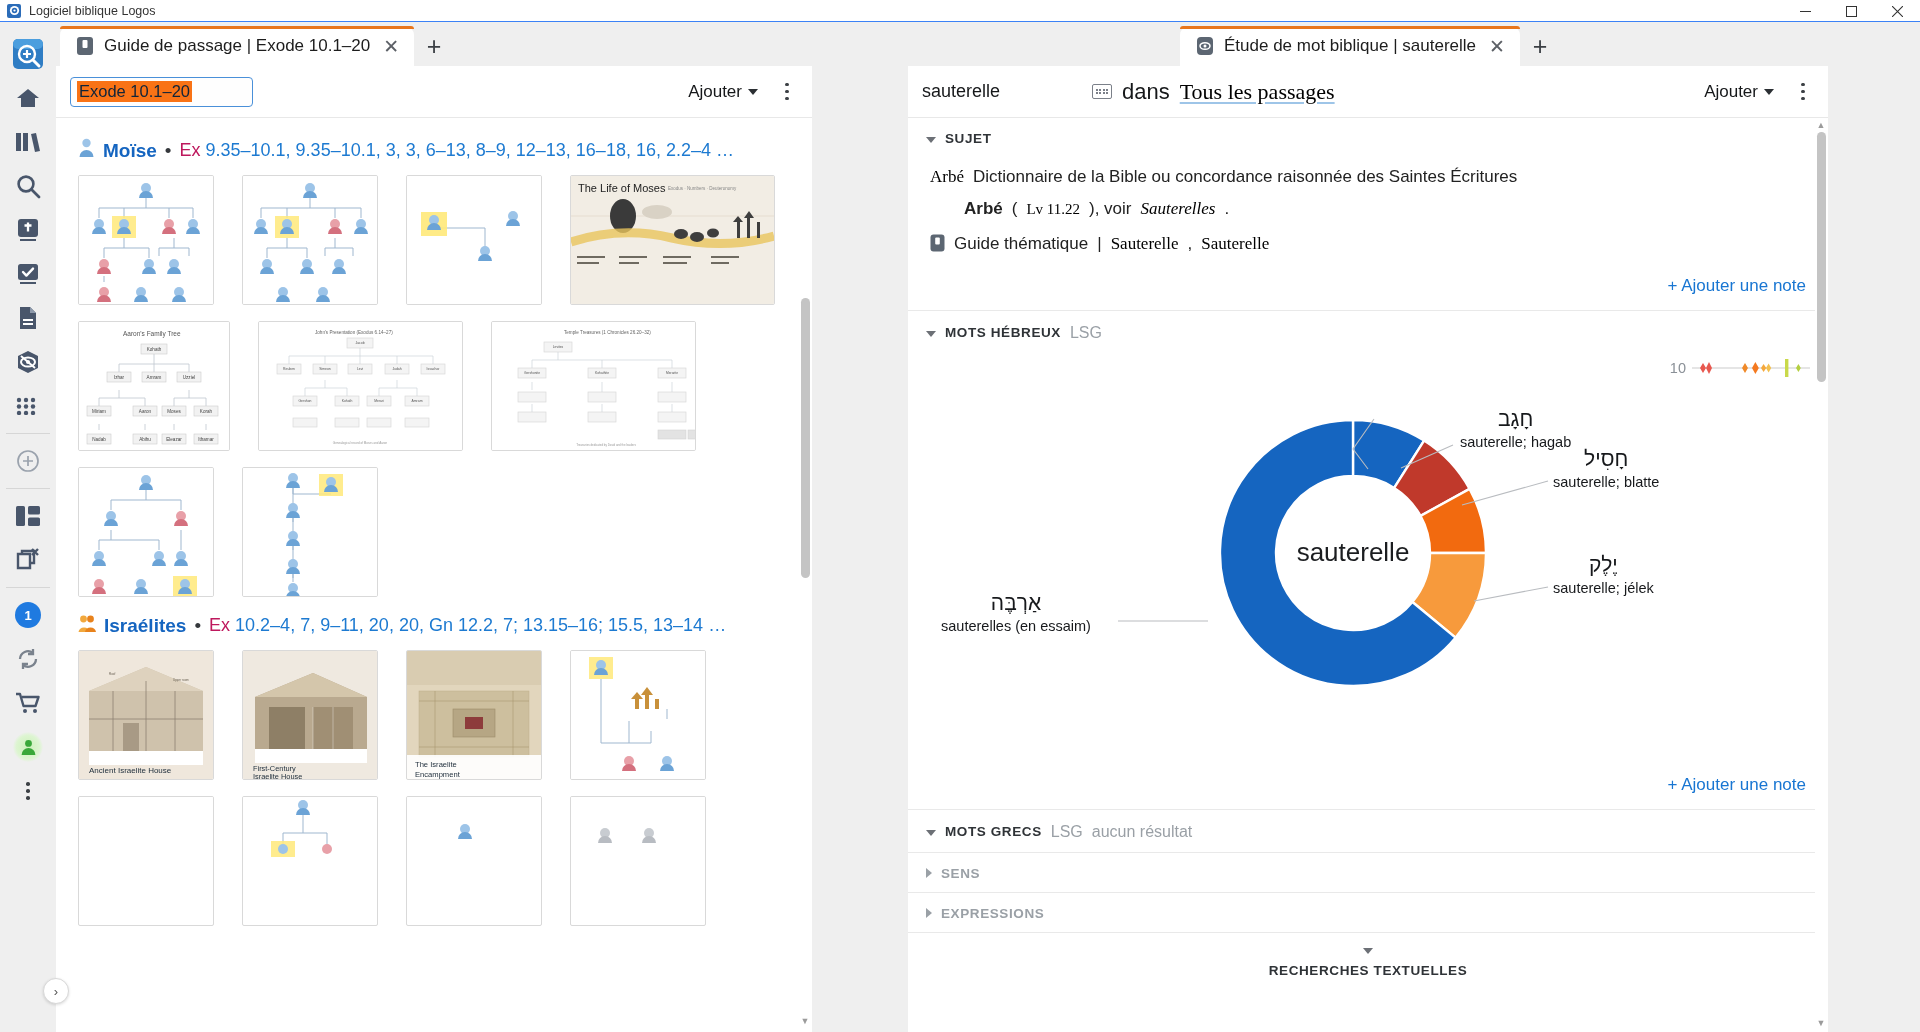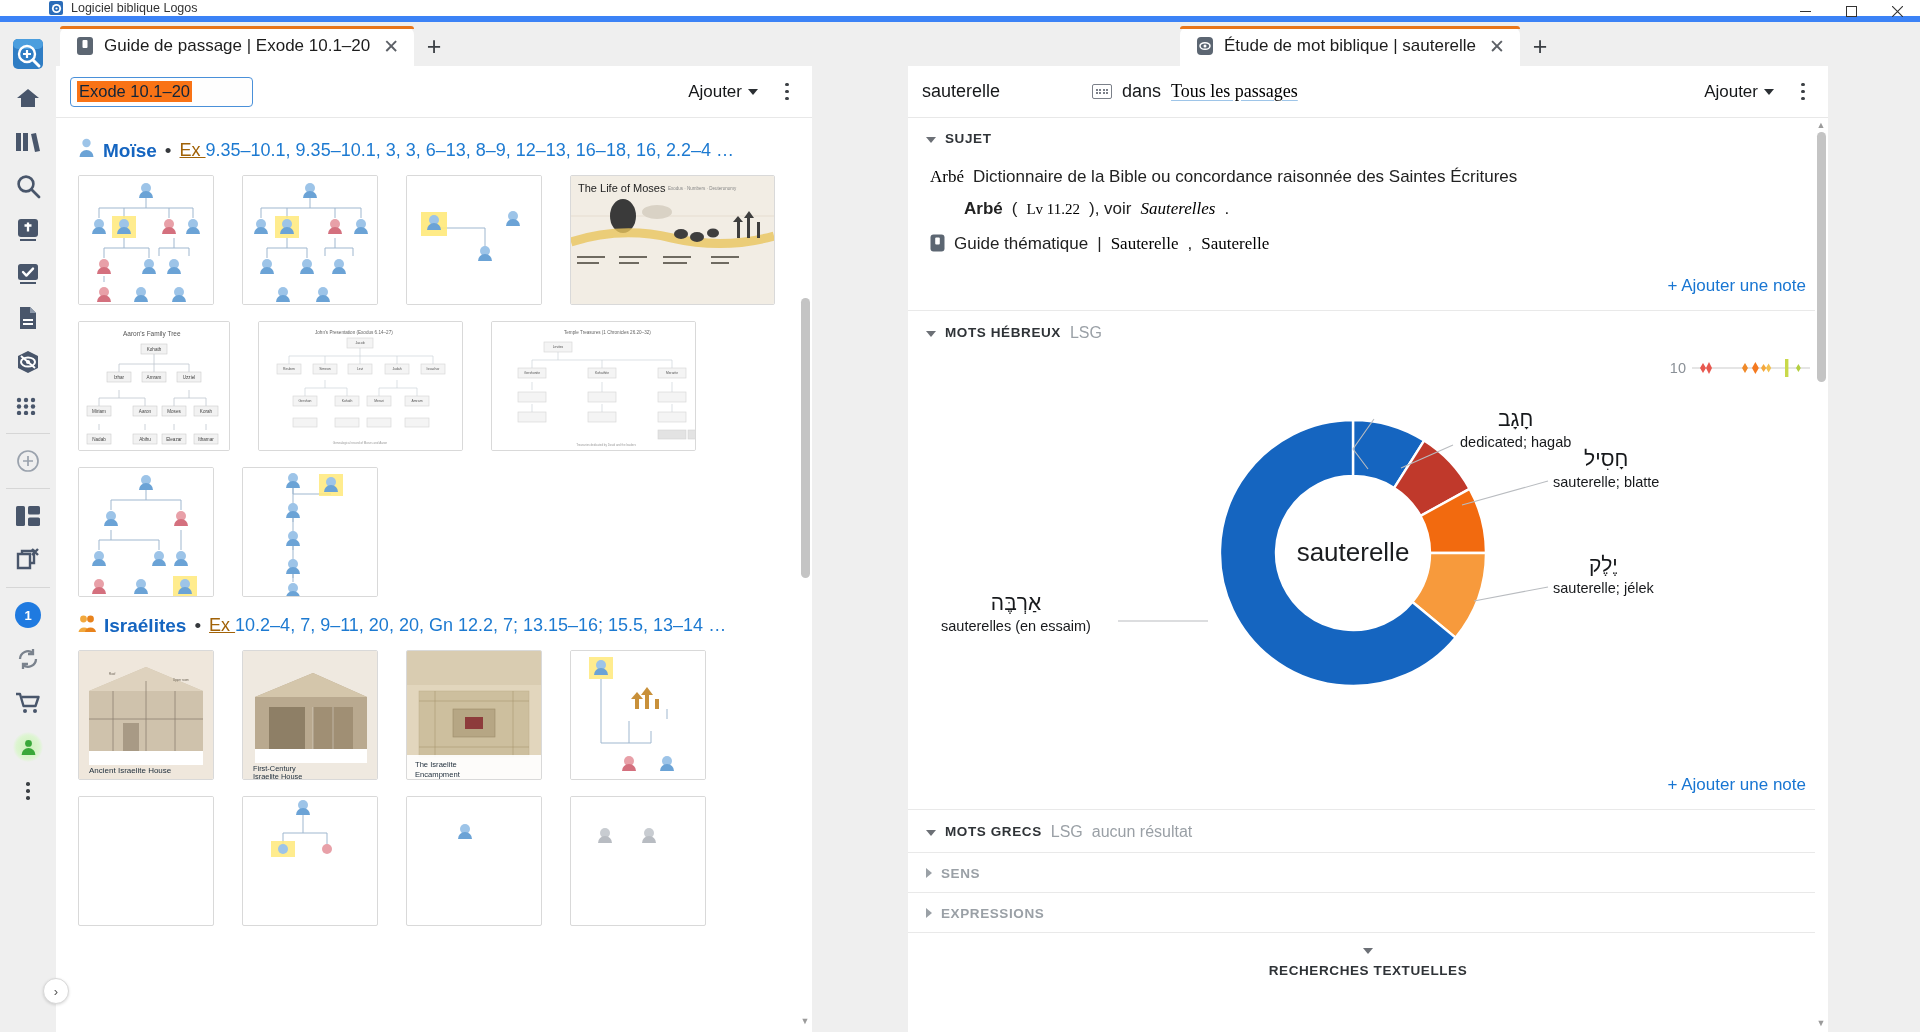--- a/index.html
+++ b/index.html
@@ -8,21 +8,21 @@
   body{
     font-family:"Liberation Sans", sans-serif;
     background:#efefef;
     color:#222;
     font-size:17px;
     -webkit-font-smoothing:antialiased;
   }
   
   .titlebar{
     height:22px; background:#ffffff; display:flex; align-items:center;
-    border-bottom:6px solid #3b82f6; position:relative;padding-left:42px;
+    border-bottom:1px solid #3b82f6; position:relative;
   }
   .tb-logo{ width:14px;height:14px;margin-left:7px;margin-right:8px;border-radius:2px;
     background:#2b6cb8;display:flex;align-items:center;justify-content:center;}
   .tb-logo svg{display:block;}
   .tb-title{ font-size:12.5px;color:#333; }
   .tb-ctrls{ position:absolute;right:0;top:0;height:22px;display:flex; }
   .tb-btn{ width:46px;height:22px;display:flex;align-items:center;justify-content:center;
     font-size:13px;color:#444;cursor:default;}
 
   
@@ -82,33 +82,33 @@
      border-top:6px solid #2b2f33;}
   .kebab{ width:26px;height:30px;display:flex;flex-direction:column;align-items:center;
      justify-content:center;gap:3.5px;cursor:pointer;}
   .kebab i{ width:3.5px;height:3.5px;border-radius:50%;background:#3c4045;display:block;}
 
   
   .search-term{ font-size:18px;color:#16181a;width:160px; }
   .kbd-icon{ width:20px;height:15px;border:1.5px solid #7b8089;border-radius:2px;
      display:flex;flex-wrap:wrap;align-content:center;justify-content:center;gap:1.5px;padding:2px;}
   .kbd-icon i{ width:2px;height:2px;background:#7b8089;display:block;}
-  .dans{ font-size:18px;color:#16181a; }
+  .dans{ font-size:22px;color:#16181a; }
   .linkblue{ color:#000000; text-decoration:underline; text-decoration-color:#9ec5e8;
      text-underline-offset:3px; cursor:pointer;font-family:Liberation Serif, serif;}
 
   
   .lp-scroll{ flex:1 1 auto; overflow:hidden; position:relative; background:#fff; }
   .lp-inner{ padding:14px 22px 0 22px; }
   .sect-head{ display:flex;align-items:center;gap:8px;font-size:19px;margin:6px 0 12px 0;
      white-space:nowrap; overflow:hidden;}
   .sect-name{ color:#1565c0; font-weight:bold; }
   .dotsep{ color:#35383c; }
   .refs{ color:#1d7ad1; font-size:18px; }
-  .refs .pl{ color:#a16207;text-decoration:underline; }
+  .refs .pl{ color:#be185d; }
   .thumbs{ display:flex; gap:28px; margin-bottom:16px; }
   .thumb{ width:136px;height:130px;border:1px solid #d9d9d9;background:#fff;border-radius:2px;
      overflow:hidden; position:relative; cursor:pointer;}
   .thumb.wide{ width:205px; }
   .thumb.w2{ width:152px; }
   .thumb svg{ display:block; }
 
   
   .rp-scroll{ flex:1 1 auto; overflow:hidden; position:relative; background:#fff; }
   .rp-inner{ padding:0; }
@@ -902,21 +902,21 @@
                 <path d="M493 115 L545 92"></path>
                 <path d="M554 152 L640 128"></path>
                 <path d="M566 248 L640 234"></path>
                 <path d="M300 268 L210 268"></path>
               </g>
               <text x="445" y="208" text-anchor="middle" font-family="Liberation Sans, sans-serif" font-size="26" fill="#1b1d20">sauterelle</text>
             </svg>
 
             <div class="chart-lbl r" style="left:552px;top:52px;">
               <span class="heb" style="text-align:center;">חָגָב</span>
-              <span>dedicated; hagab</span>
+              <span>sauterelle; hagab</span>
             </div>
             <div class="chart-lbl r" style="left:645px;top:92px;">
               <span class="heb" style="text-align:center;">חָסִיל</span>
               <span>sauterelle; blatte</span>
             </div>
             <div class="chart-lbl r" style="left:645px;top:198px;">
               <span class="heb" style="text-align:center;">יֶלֶק</span>
               <span>sauterelle; jélek</span>
             </div>
             <div class="chart-lbl l" style="left:8px;top:236px;width:200px;text-align:center;">

